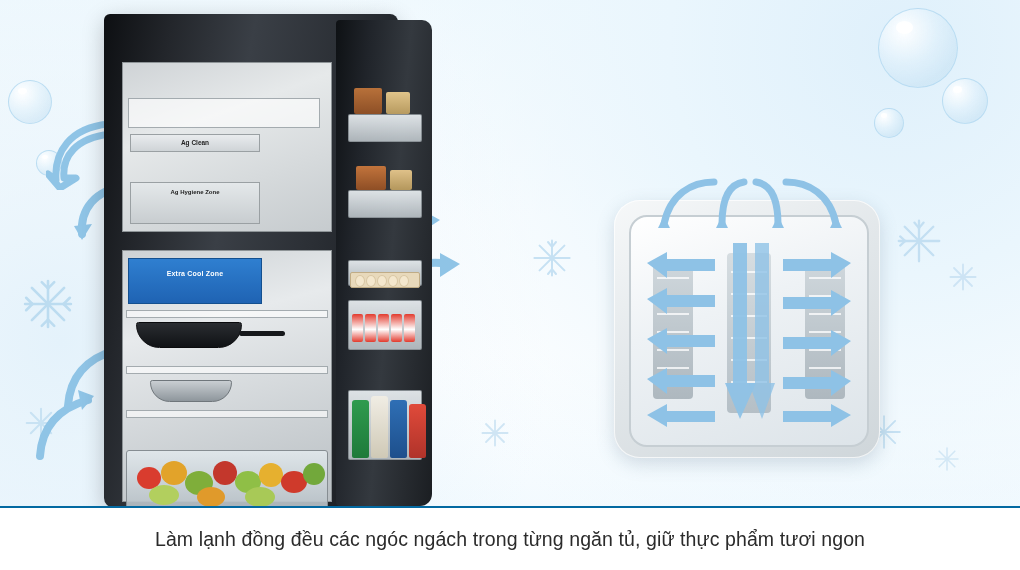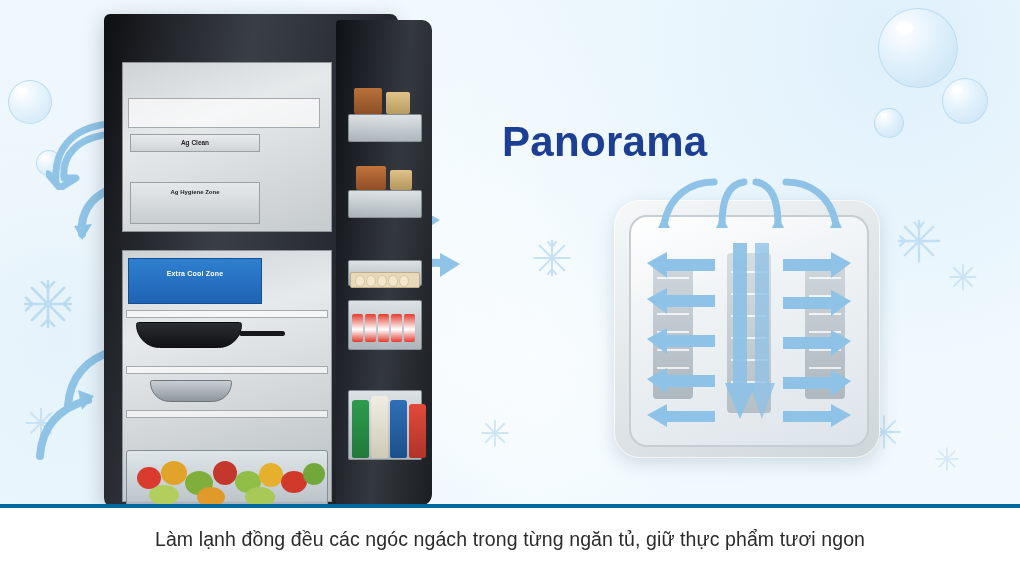--- a/index.html
+++ b/index.html
@@ -15,21 +15,21 @@
     position:absolute;left:0;top:0;width:1020px;height:570px;
     background:
       radial-gradient(circle at 88% 8%, #dff0fb 0%, #eaf6fd 22%, rgba(255,255,255,0) 55%),
       radial-gradient(circle at 6% 60%, #e4f2fb 0%, rgba(255,255,255,0) 48%),
       linear-gradient(180deg,#f2fafe 0%, #ffffff 38%, #ffffff 62%, #eef8fe 100%);
   }
 
   
   .caption-bar{
     position:absolute;left:0;bottom:0;width:1020px;height:62px;
-    background:#ffffff;border-top:4px solid #0369a1;
+    background:#ffffff;border-top:2px solid #0369a1;
     display:flex;align-items:center;justify-content:center;
   }
   .caption-text{
     font-size:19.5px;color:#2b2b2b;letter-spacing:.1px;white-space:nowrap;
   }
 
   
   .headline{
     position:absolute;left:502px;top:52px;
     font-size:38px;font-weight:bold;color:#232323;letter-spacing:.2px;
@@ -384,21 +384,20 @@
     <div class="can" style="left:274px;top:300px;background:linear-gradient(180deg,#e23b2e,#fff 55%,#e23b2e);"></div>
     <div class="can" style="left:287px;top:300px;background:linear-gradient(180deg,#e23b2e,#fff 55%,#e23b2e);"></div>
     <div class="can" style="left:300px;top:300px;background:linear-gradient(180deg,#e23b2e,#fff 55%,#e23b2e);"></div>
 
     <div class="bottle" style="left:248px;top:386px;height:58px;background:linear-gradient(180deg,#2f9b4e,#1f7a3a);"></div>
     <div class="bottle" style="left:267px;top:382px;height:62px;background:linear-gradient(180deg,#f0ede4,#cfc9b6);"></div>
     <div class="bottle" style="left:286px;top:386px;height:58px;background:linear-gradient(180deg,#2f6fb5,#1d4f8c);"></div>
     <div class="bottle" style="left:305px;top:390px;height:54px;background:linear-gradient(180deg,#e04a3a,#b0332a);"></div>
   </div>
 
-  <div class="headline2">Panorama</div>
 
   <div class="diagram">
     <div class="diagram-outer"></div>
     <div class="diagram-inner">
 
       <div class="vent" style="left:22px;top:46px;width:40px;height:136px;">
         <div class="vent-line" style="top:14px;"></div>
           <div class="vent-line" style="top:32px;"></div>
         <div class="vent-line" style="top:50px;"></div>
           <div class="vent-line" style="top:68px;"></div>

